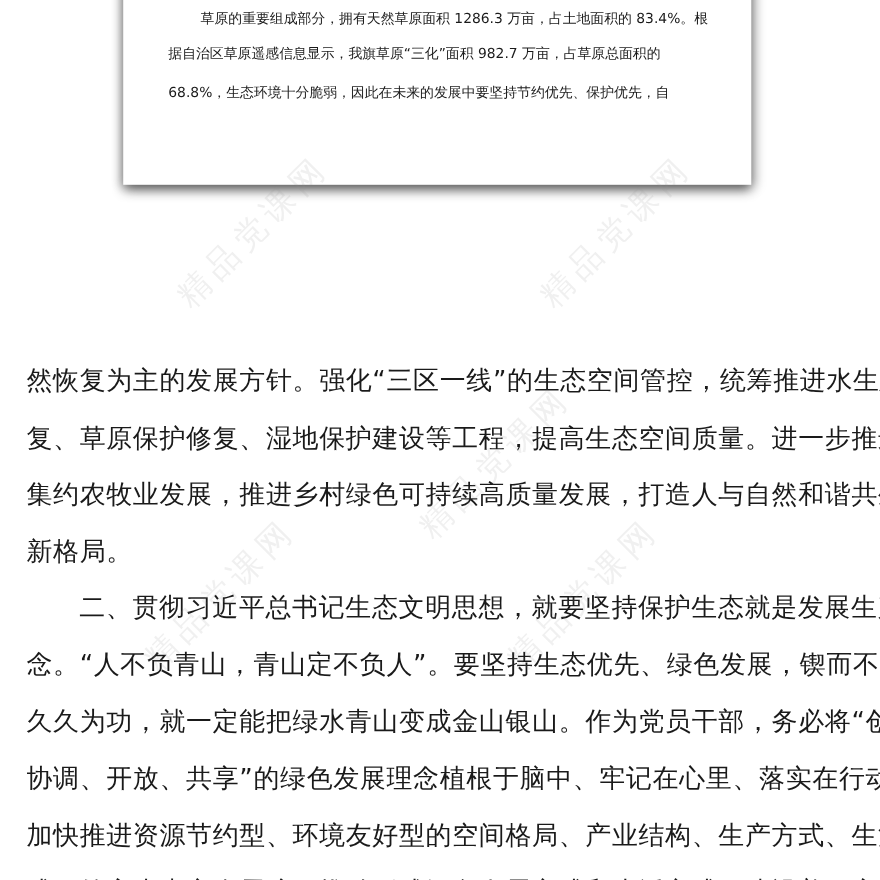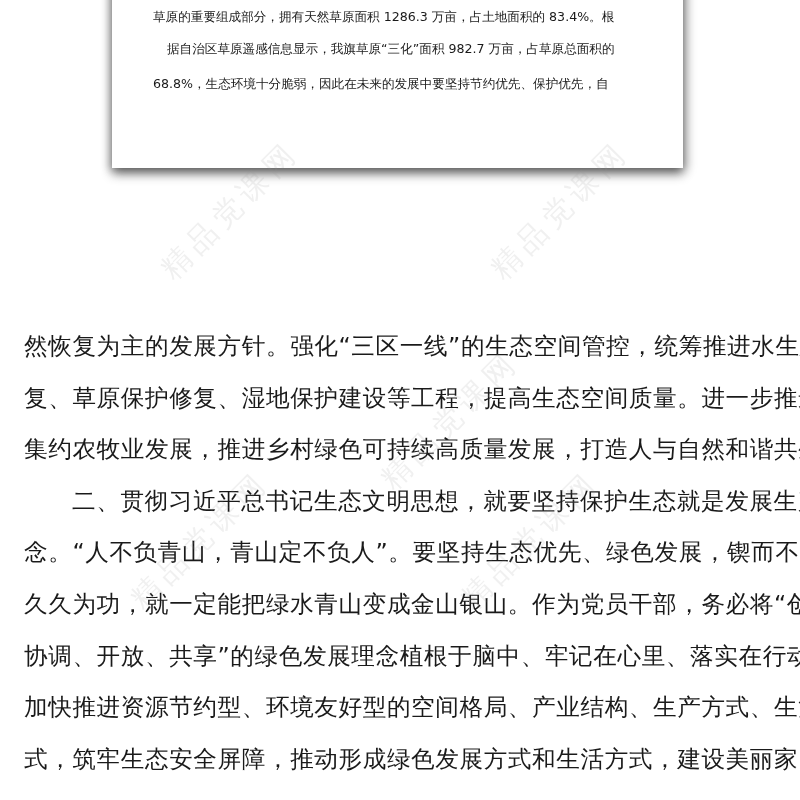--- a/index.html
+++ b/index.html
@@ -38,22 +38,22 @@
     .card-line {
       position: absolute;
       left: 41px;
       width: 520px;
       font-size: 12.6px;
       line-height: 16px;
       white-space: nowrap;
       color: #1a1a1a;
       letter-spacing: 0px;
     }
-    .card-line.l1 { top: 29px; }
-    .card-line.l2 { top: 61px; margin-left: 14px; }
+    .card-line.l1 { top: 29px; text-align: center; }
+    .card-line.l2 { top: 61px; }
     .card-line.l3 { top: 96px; }
 
     
     .body-text {
       position: absolute;
       left: 24px;
       top: 324px;
       width: 760px;
       z-index: 1;
     }
@@ -87,20 +87,21 @@
   <div class="card">
     <div class="card-line l1">草原的重要组成部分，拥有天然草原面积 1286.3 万亩，占土地面积的 83.4%。根</div>
     <div class="card-line l2">据自治区草原遥感信息显示，我旗草原“三化”面积 982.7 万亩，占草原总面积的</div>
     <div class="card-line l3">68.8%，生态环境十分脆弱，因此在未来的发展中要坚持节约优先、保护优先，自</div>
   </div>
 
   <div class="body-text">
     <div class="line">然恢复为主的发展方针。强化“三区一线”的生态空间管控，统筹推进水生态修</div>
     <div class="line">复、草原保护修复、湿地保护建设等工程，提高生态空间质量。进一步推进高效</div>
     <div class="line">集约农牧业发展，推进乡村绿色可持续高质量发展，打造人与自然和谐共生发展</div>
+    <div class="line">新格局。</div>
     <div class="line indent">二、贯彻习近平总书记生态文明思想，就要坚持保护生态就是发展生产力理</div>
     <div class="line">念。“人不负青山，青山定不负人”。要坚持生态优先、绿色发展，锲而不舍，</div>
     <div class="line">久久为功，就一定能把绿水青山变成金山银山。作为党员干部，务必将“创新、</div>
     <div class="line">协调、开放、共享”的绿色发展理念植根于脑中、牢记在心里、落实在行动上，</div>
     <div class="line">加快推进资源节约型、环境友好型的空间格局、产业结构、生产方式、生活方</div>
     <div class="line">式，筑牢生态安全屏障，推动形成绿色发展方式和生活方式，建设美丽家园。</div>
   </div>
 
   <div class="watermark" style="left:140px; top:190px;">精品党课网</div>
   <div class="watermark" style="left:470px; top:190px;">精品党课网</div>

